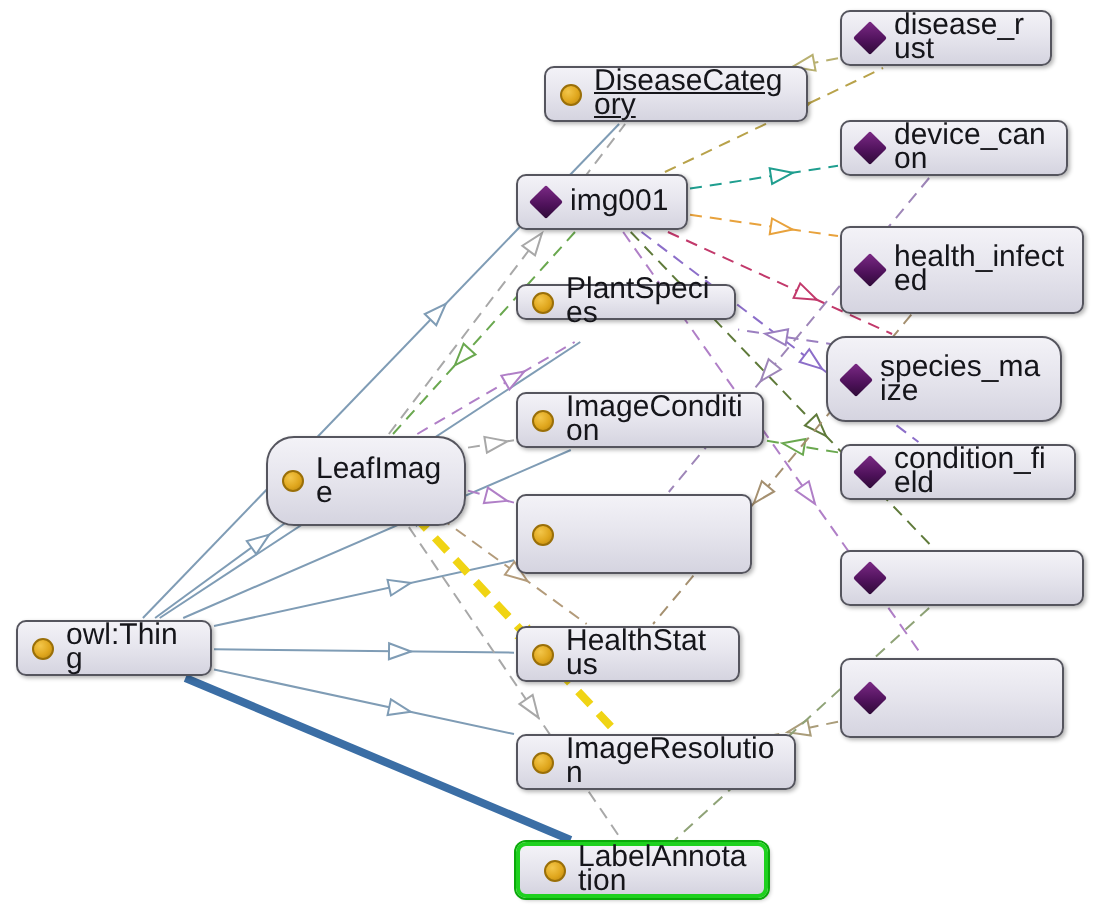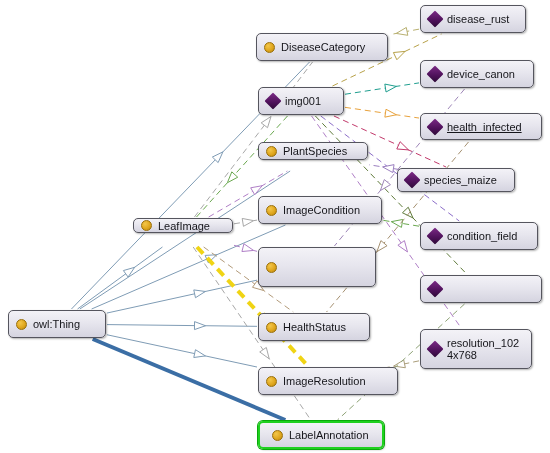--- a/index.html
+++ b/index.html
@@ -11,21 +11,21 @@
   #canvas{position:absolute;left:0;top:0;width:550px;height:453px;}
   #edges{position:absolute;left:0;top:0;width:550px;height:453px;}
 
   .node{
     position:absolute;box-sizing:border-box;
     border:1px solid #55555e;border-radius:5px;
     background:linear-gradient(to bottom,#f3f2f7 0%,#e7e6ee 45%,#d5d4e0 100%);
     box-shadow:1px 1px 2px rgba(0,0,0,0.30);
     display:flex;align-items:center;
     padding:0 8px 0 7px;
-    font-size:11px;color:#15151a;
+    font-size:15px;color:#15151a;
     line-height:12px;
   }
   .node .glyph{flex:0 0 auto;margin-right:6px;display:flex;align-items:center;justify-content:center;}
   .node .label{flex:1 1 auto;word-break:break-word;}
   .node.sel{border:2px solid #1fd11f;box-shadow:0 0 0 1px #0aa90a,1px 1px 2px rgba(0,0,0,0.30);}
   .dot{width:11px;height:11px;border-radius:50%;
        background:radial-gradient(circle at 35% 32%,#f3c64a 0%,#e0a71e 55%,#b9850d 100%);
        border:1px solid #9a6f08;box-sizing:border-box;display:block;}
   .diamond{width:12px;height:12px;display:block;
        background:linear-gradient(135deg,#7c2a86 0%,#4d1159 60%,#2d0a36 100%);
@@ -157,27 +157,27 @@
         <polygon points="271.0101662602026,116.52566838200362 267.5235982580453,127.69902255907743 261.1609340864142,122.84964067691536" fill="#ffffff" stroke="#a8a8a8" stroke-width="1"></polygon>
       </g>
     </svg>
   <div id="nodes-layer">
       <div class="node" style="left: 8px; top: 310px; width: 98px; height: 28px;">
         <span class="glyph">
           <span class="dot"></span>
         </span>
         <span class="label">owl:Thing</span>
       </div>
-      <div class="node" style="left: 133px; top: 218px; width: 100px; height: 15px;">
+      <div class="node" style="left: 133px; top: 218px; width: 100px; height: 45px; border-radius: 14px;">
         <span class="glyph">
           <span class="dot"></span>
         </span>
         <span class="label">LeafImage</span>
       </div>
-      <div class="node" style="left: 256px; top: 33px; width: 132px; height: 28px;">
+      <div class="node" style="left: 272px; top: 33px; width: 132px; height: 28px; text-decoration: underline;">
         <span class="glyph">
           <span class="dot"></span>
         </span>
         <span class="label">DiseaseCategory</span>
       </div>
       <div class="node" style="left: 258px; top: 87px; width: 86px; height: 28px;">
         <span class="glyph">
           <span class="diamond-wrap">
             <span class="diamond"></span>
           </span>
@@ -228,29 +228,29 @@
         <span class="label">disease_rust</span>
       </div>
       <div class="node" style="left: 420px; top: 60px; width: 114px; height: 28px;">
         <span class="glyph">
           <span class="diamond-wrap">
             <span class="diamond"></span>
           </span>
         </span>
         <span class="label">device_canon</span>
       </div>
-      <div class="node" style="left: 420px; top: 113px; width: 122px; height: 27px; text-decoration: underline;">
+      <div class="node" style="left: 420px; top: 113px; width: 122px; height: 44px;">
         <span class="glyph">
           <span class="diamond-wrap">
             <span class="diamond"></span>
           </span>
         </span>
         <span class="label">health_infected</span>
       </div>
-      <div class="node" style="left: 397px; top: 168px; width: 118px; height: 24px;">
+      <div class="node" style="left: 413px; top: 168px; width: 118px; height: 43px; border-radius: 10px;">
         <span class="glyph">
           <span class="diamond-wrap">
             <span class="diamond"></span>
           </span>
         </span>
         <span class="label">species_maize</span>
       </div>
       <div class="node" style="left: 420px; top: 222px; width: 118px; height: 28px;">
         <span class="glyph">
           <span class="diamond-wrap">
@@ -265,16 +265,15 @@
             <span class="diamond"></span>
           </span>
         </span>
       </div>
       <div class="node" style="left: 420px; top: 329px; width: 112px; height: 40px;">
         <span class="glyph">
           <span class="diamond-wrap">
             <span class="diamond"></span>
           </span>
         </span>
-        <span class="label">resolution_1024x768</span>
       </div>
     </div>
 </div>
 
 </body></html>

